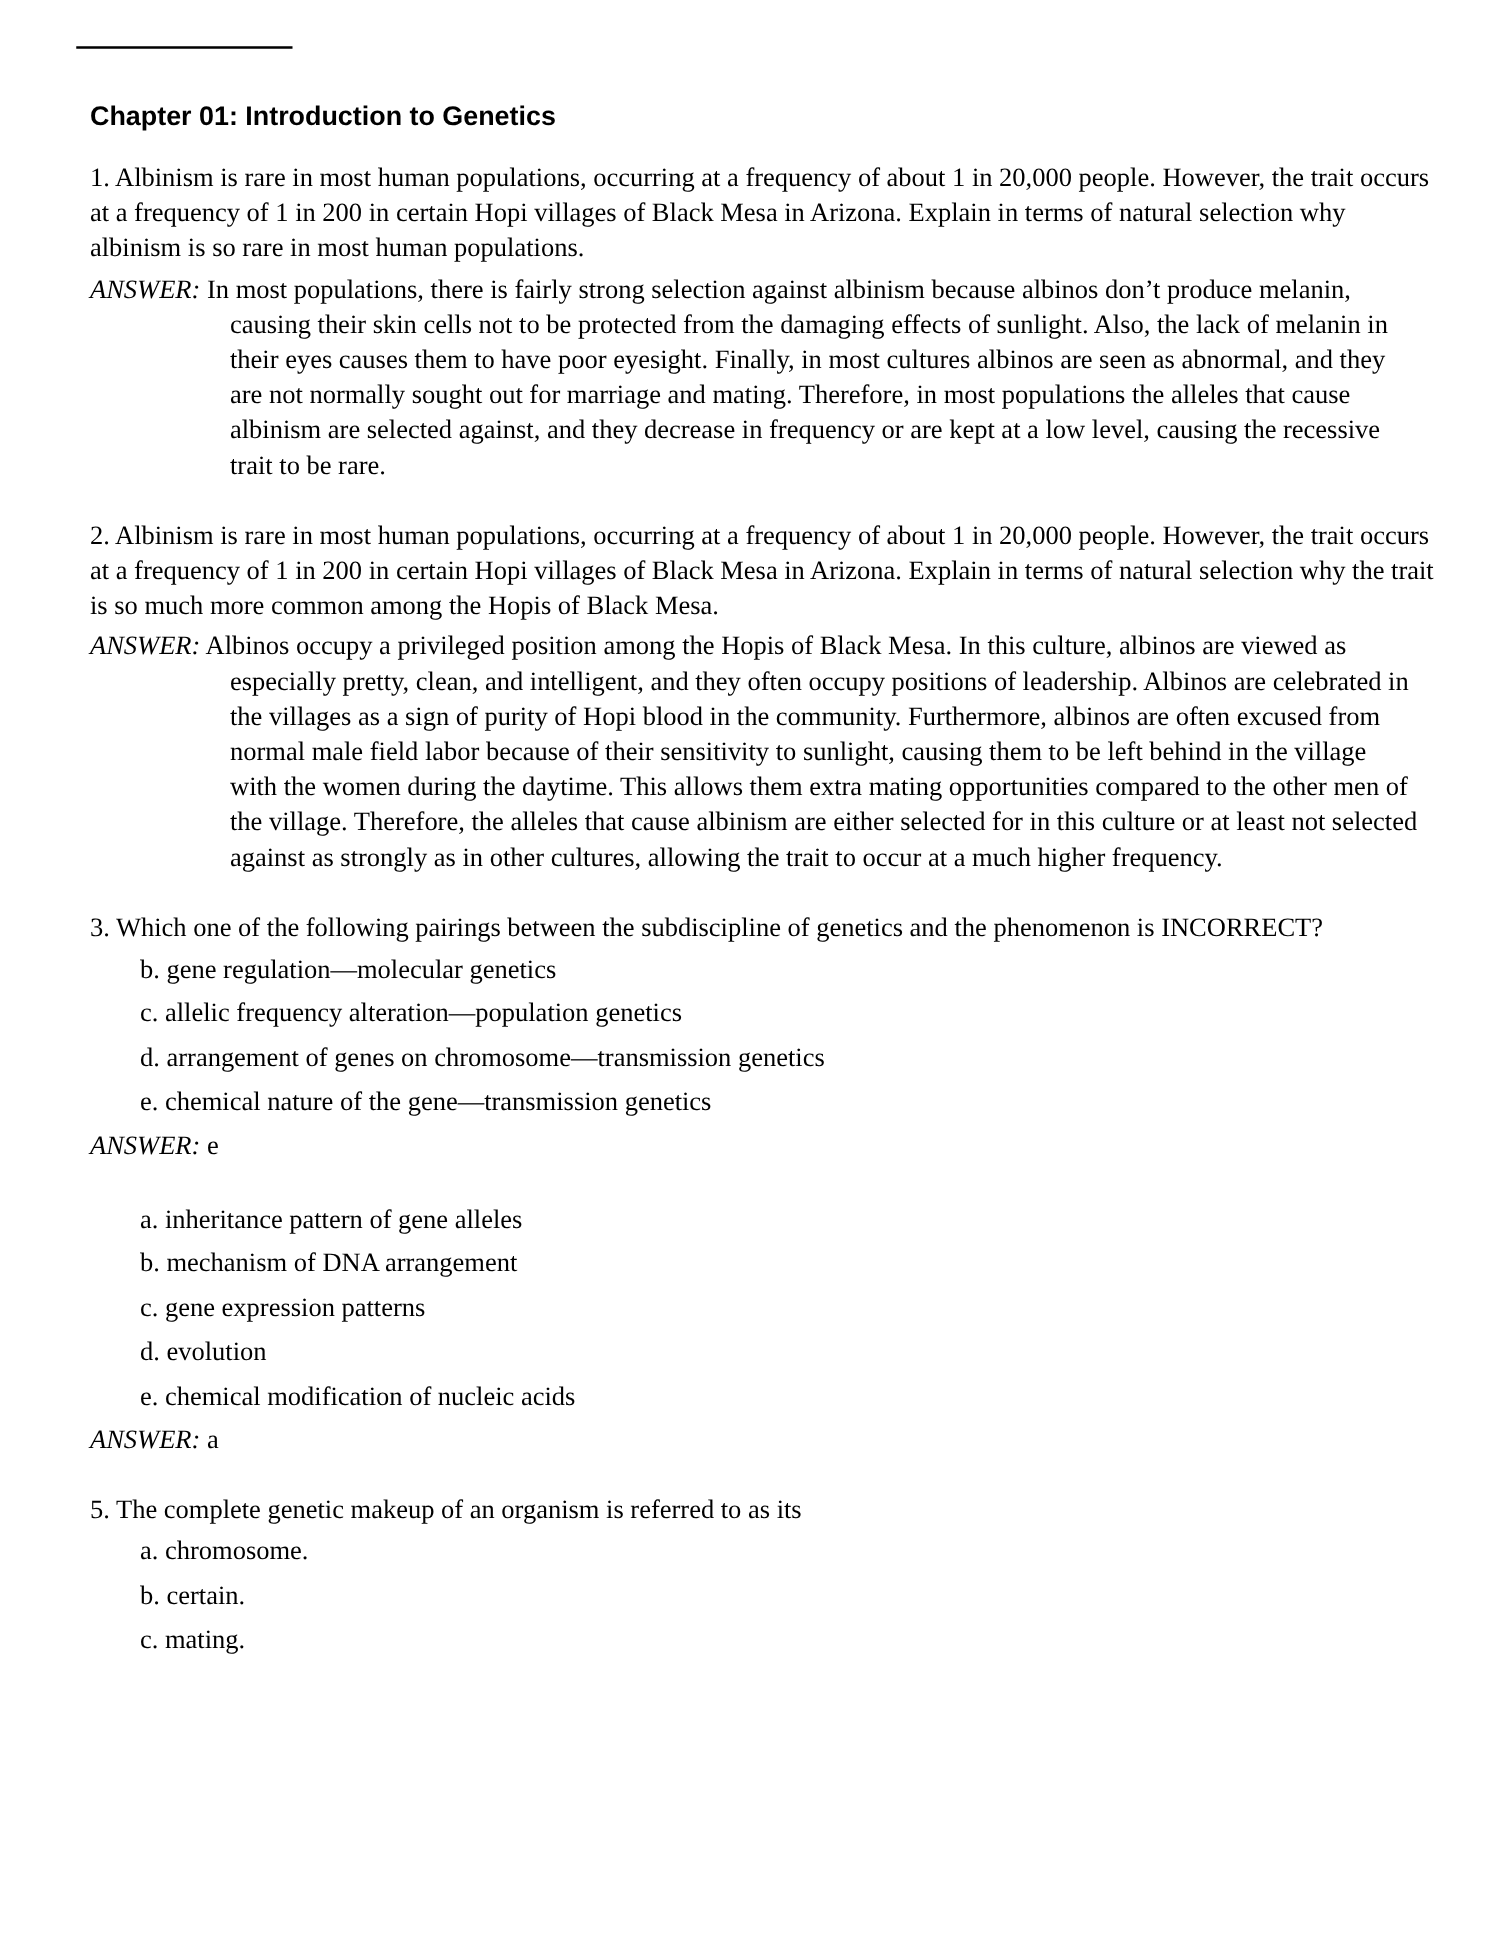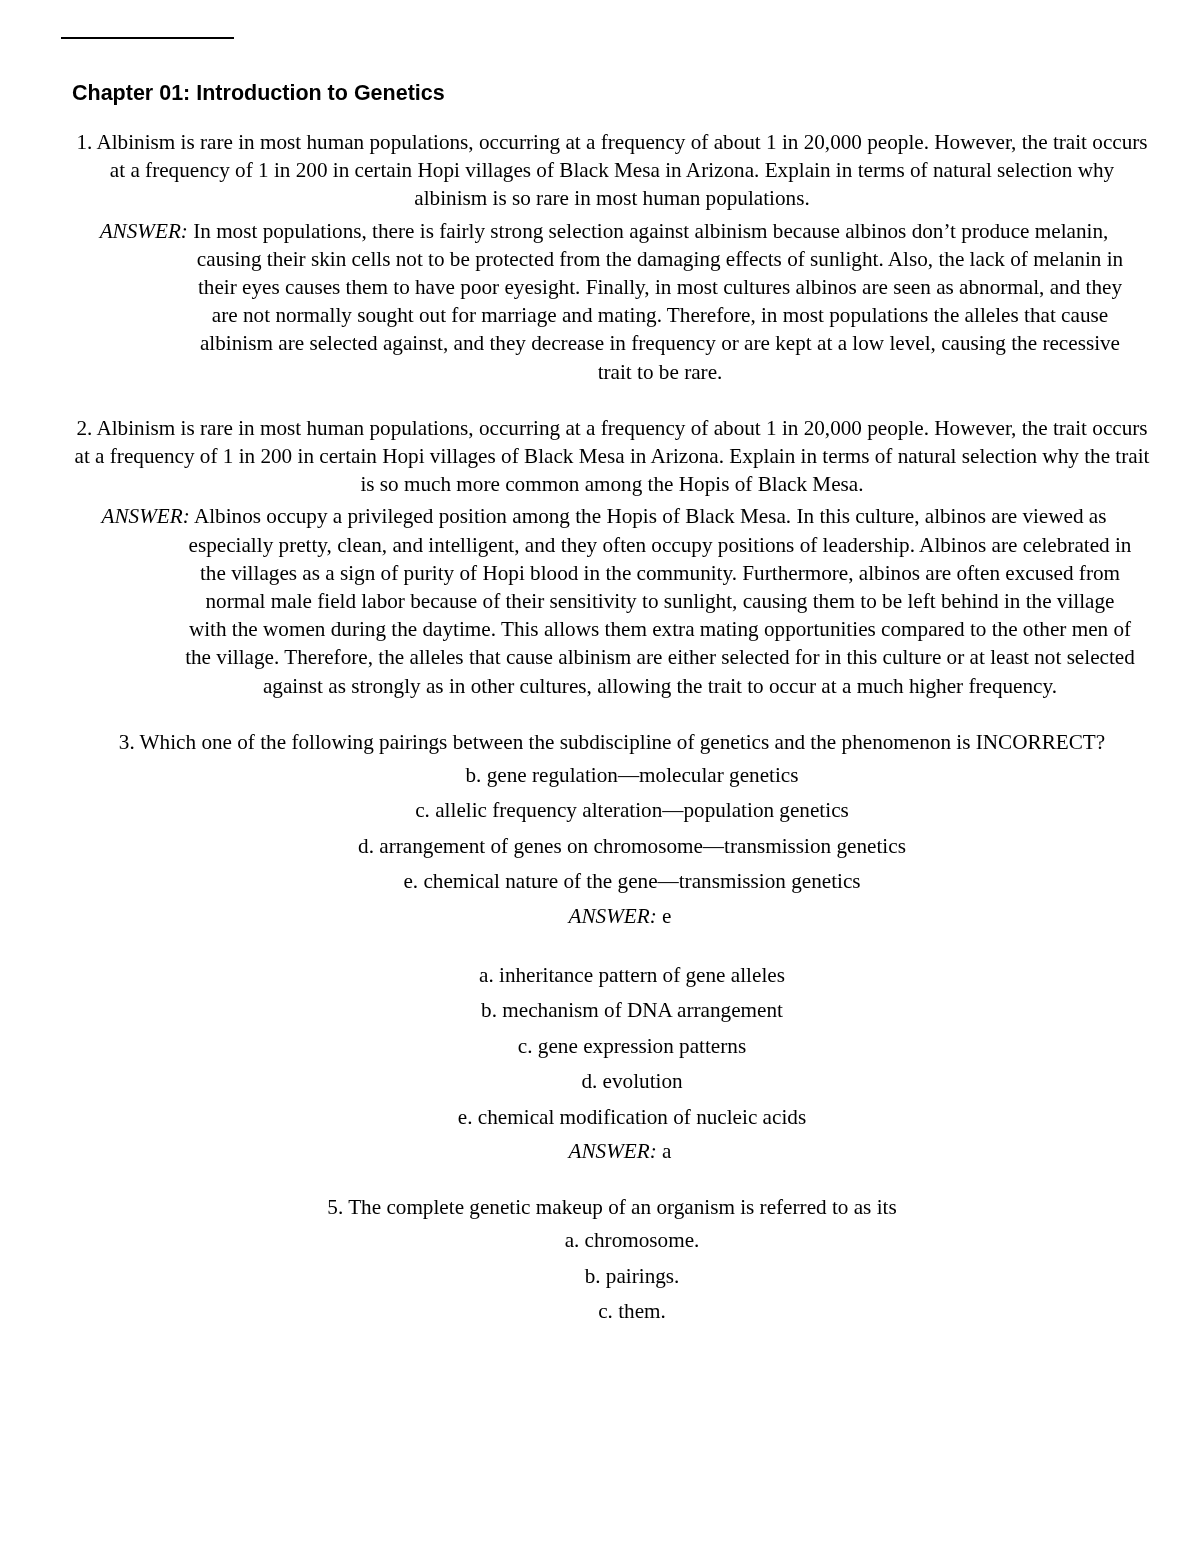--- a/index.html
+++ b/index.html
@@ -5,28 +5,28 @@
     html, body { margin: 0; padding: 0; background: #ffffff; }
     body { width: 1191px; height: 1560px; position: relative; overflow: hidden; color: #000; }
     .top-rule { position: absolute; left: 61px; top: 37px; width: 173px; height: 2px; background: #000; }
     .title {
       position: absolute; left: 72px; top: 81px;
       font-family: "Liberation Sans", sans-serif; font-weight: bold; font-size: 21.5px;
       margin: 0; letter-spacing: 0;
     }
     .content {
       position: absolute; left: 72px; top: 128px; width: 1080px;
-      font-family: "Liberation Serif", serif; font-size: 21.2px; line-height: 28.2px; text-align: center;
+      font-family: "Liberation Serif", serif; font-size: 21.2px; line-height: 28.2px;
     }
     .question { margin: 0; }
     .answer { margin: 4px 16px 0 0; padding-left: 112px; text-indent: -112px; }
     .answer-label { font-style: italic; }
     .options { margin: 2px 0 0 0; padding: 0; list-style: none; }
     .option { margin: 0; padding-left: 40px; line-height: 35.4px; }
-    .answer-short { margin: 2px 0 0 16px; }
+    .answer-short { margin: 2px 0 0 0; }
     .block { margin-bottom: 28px; }
   </style>
 </head>
 <body>
 
 <div class="top-rule"></div>
 <h1 class="title">Chapter 01: Introduction to Genetics</h1>
 
 <div class="content">
 
@@ -59,18 +59,18 @@
       <li class="option">d. evolution</li>
       <li class="option">e. chemical modification of nucleic acids</li>
     </ul>
     <p class="answer-short"><span class="answer-label">ANSWER:</span> <span>a</span></p>
   </div>
 
   <div class="block">
     <p class="question"><span>5.</span> <span>The complete genetic makeup of an organism is referred to as its</span></p>
     <ul class="options">
       <li class="option">a. chromosome.</li>
-      <li class="option">b. pairings.</li>
-      <li class="option">c. them.</li>
+      <li class="option">b. certain.</li>
+      <li class="option">c. mating.</li>
     </ul>
   </div>
 
 </div>
 
 </body></html>

